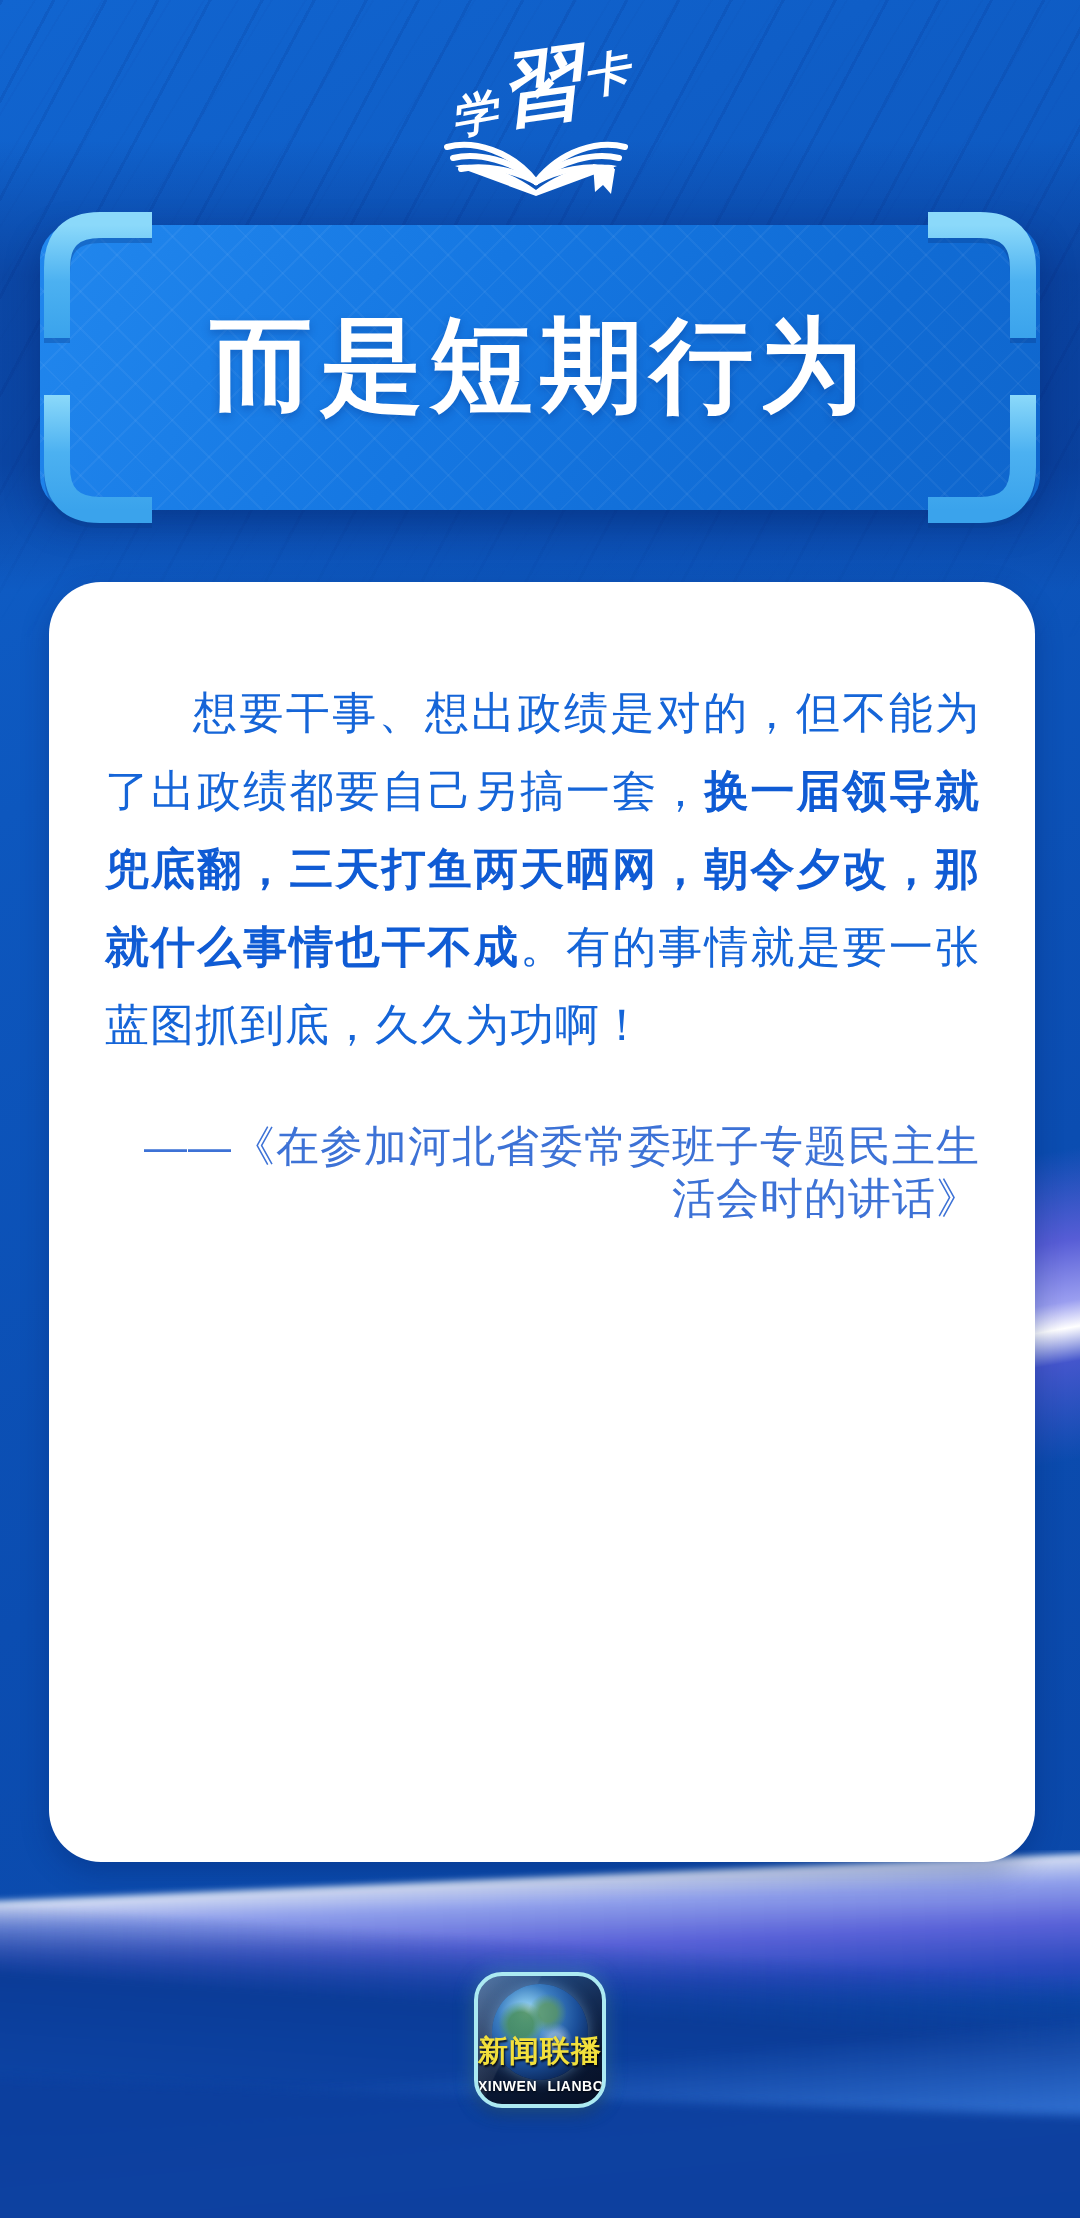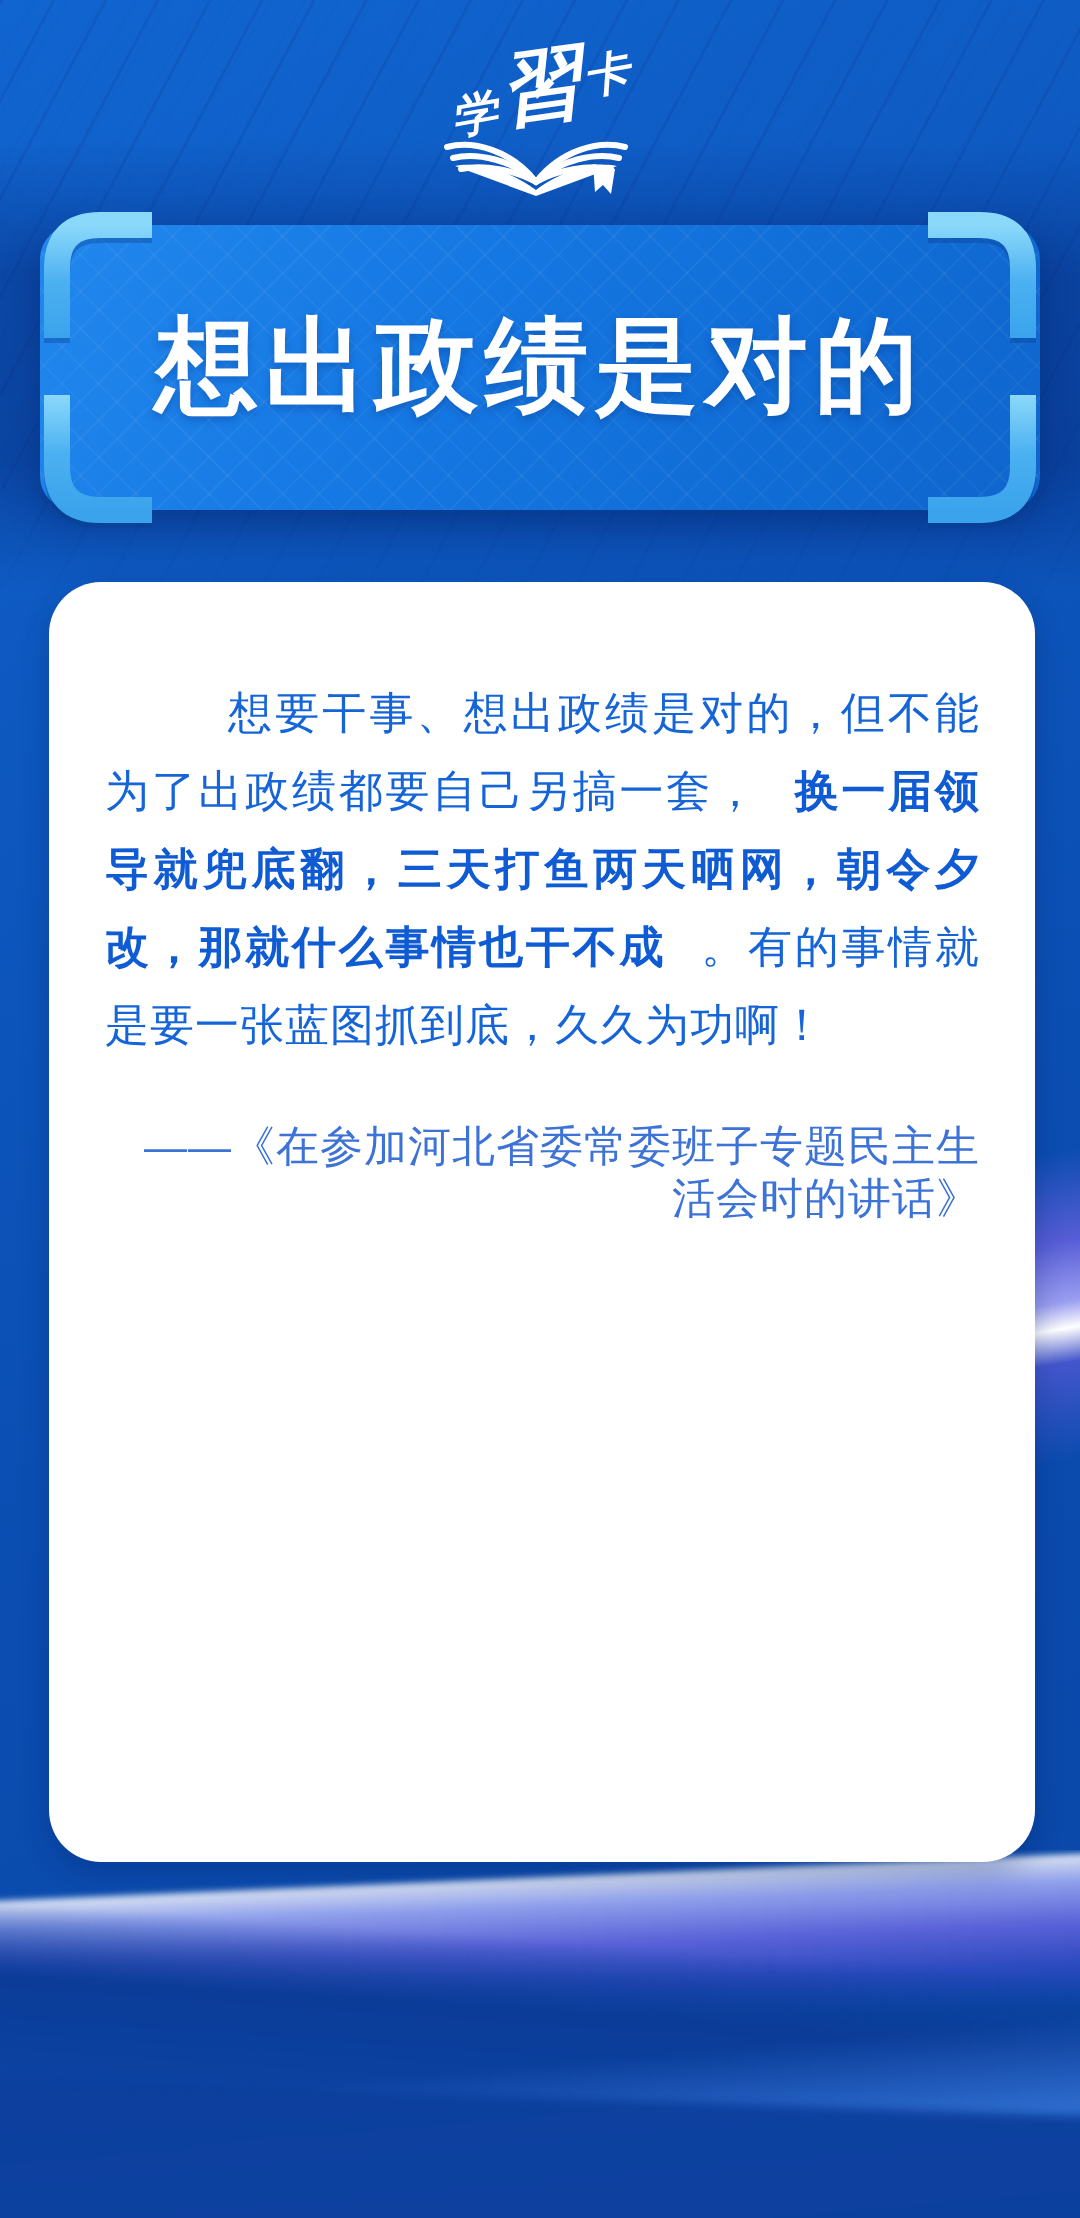--- a/index.html
+++ b/index.html
@@ -52,21 +52,21 @@
     font-size:103px;font-weight:900;letter-spacing:7px;color:var(--title-white,#fff);
     text-shadow:0 4px 8px rgba(4,40,120,.30);white-space:nowrap;}
   .brackets{position:absolute;left:0;top:0;}
 
   
   .card{position:absolute;left:49px;top:582px;width:986px;height:1280px;border-radius:52px;
     background:var(--card-bg,#fff);box-shadow:0 10px 28px rgba(3,30,95,.30);}
   .card-inner{position:absolute;left:56px;right:55px;top:92px;}
   .quote-p{margin:0 0 46px;font-size:44px;line-height:78px;letter-spacing:1px;
     text-align:justify;text-indent:2em;color:var(--text-blue,#1565d8);}
-  .quote-p .seg{color:var(--text-blue,#1565d8);font-weight:normal;margin-left:35px;}
+  .quote-p .seg{color:var(--text-blue,#1565d8);font-weight:normal;}
   .quote-p .seg.bold{color:var(--text-bold-blue,#0f5bd4);font-weight:bold;}
   .attribution{margin-top:56px;text-align:right;font-size:43px;line-height:52px;
     color:var(--attr-blue,#3d72d6);letter-spacing:1px;}
 
   
   .footer-icon{position:absolute;left:474px;top:1972px;width:132px;height:136px;border-radius:28px;
     border:4px solid var(--icon-border,#aceaf2);box-sizing:border-box;overflow:hidden;
     background:linear-gradient(160deg,#27548f 0%,#142c55 38%,#0a1834 68%,#060f24 100%);
     box-shadow:0 0 20px rgba(120,220,240,.35),0 6px 16px rgba(0,10,40,.5);}
   .footer-icon::before{content:"";position:absolute;inset:0;
@@ -114,21 +114,21 @@
         <path d="M101,74 C126,42 164,32 190,39"></path>
         <path d="M101,74 C124,52 160,44 184,50"></path>
         <path d="M101,74 C122,62 154,56 176,61"></path>
       </g>
       <path d="M101,82 C72,60 38,54 20,58 L101,88 L182,58 C164,54 130,60 101,82 Z" fill="#ffffff"></path>
       <polygon points="158,56 180,61 176,86 168,77 160,84" fill="#ffffff"></polygon>
     </svg>
   </div>
 
   <div class="banner">
-    <div class="banner-title">想出政绩是对的</div>
+    <div class="banner-title">而是短期行为</div>
   </div>
   <svg class="brackets" width="1080" height="570" viewBox="0 0 1080 570">
     <defs>
       <linearGradient id="brGrad" x1="0" y1="0" x2="0" y2="1">
         <stop offset="0" stop-color="#8bd9fa"></stop>
         <stop offset="0.5" stop-color="#4cb1f1"></stop>
         <stop offset="1" stop-color="#3aa3ec"></stop>
       </linearGradient>
     </defs>
     <g fill="none" stroke="rgba(8,60,140,0.35)" stroke-width="26" transform="translate(0,5)">
@@ -149,14 +149,19 @@
     <div class="card-inner">
       <div>
           <p class="quote-p"><span class="seg">想要干事、想出政绩是对的，但不能为了出政绩都要自己另搞一套，</span><span class="seg bold">换一届领导就兜底翻，三天打鱼两天晒网，朝令夕改，那就什么事情也干不成</span><span class="seg">。有的事情就是要一张蓝图抓到底，久久为功啊！</span></p>
         </div>
       <div class="attribution">
         <div>——《在参加河北省委常委班子专题民主生活会时的讲话》</div>
       </div>
     </div>
   </div>
 
+  <div class="footer-icon">
+    <div class="globe"></div>
+    <div class="icon-cn">新闻联播</div>
+    <div class="icon-en">XINWEN  LIANBO</div>
+  </div>
 
 </div>
 
 </body></html>

